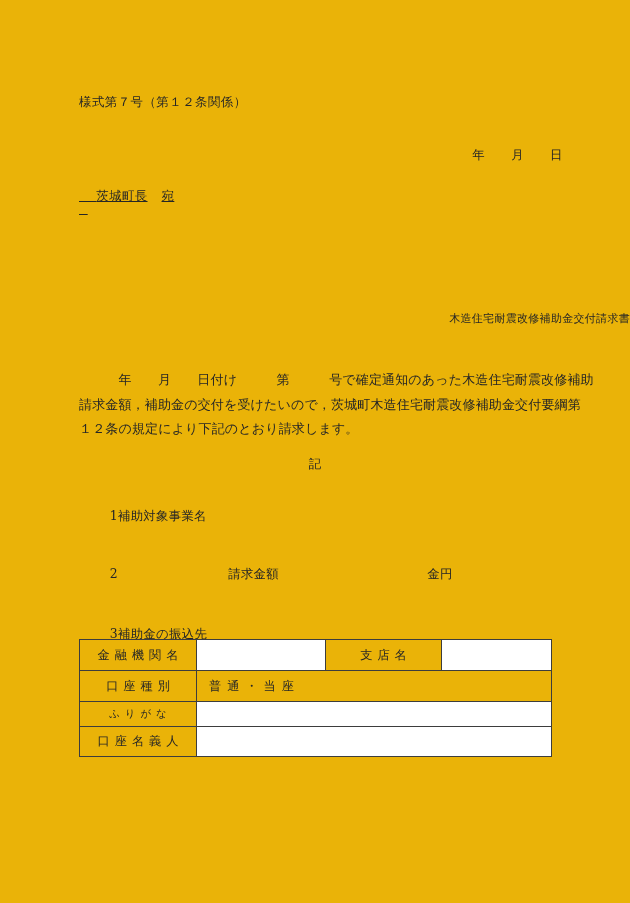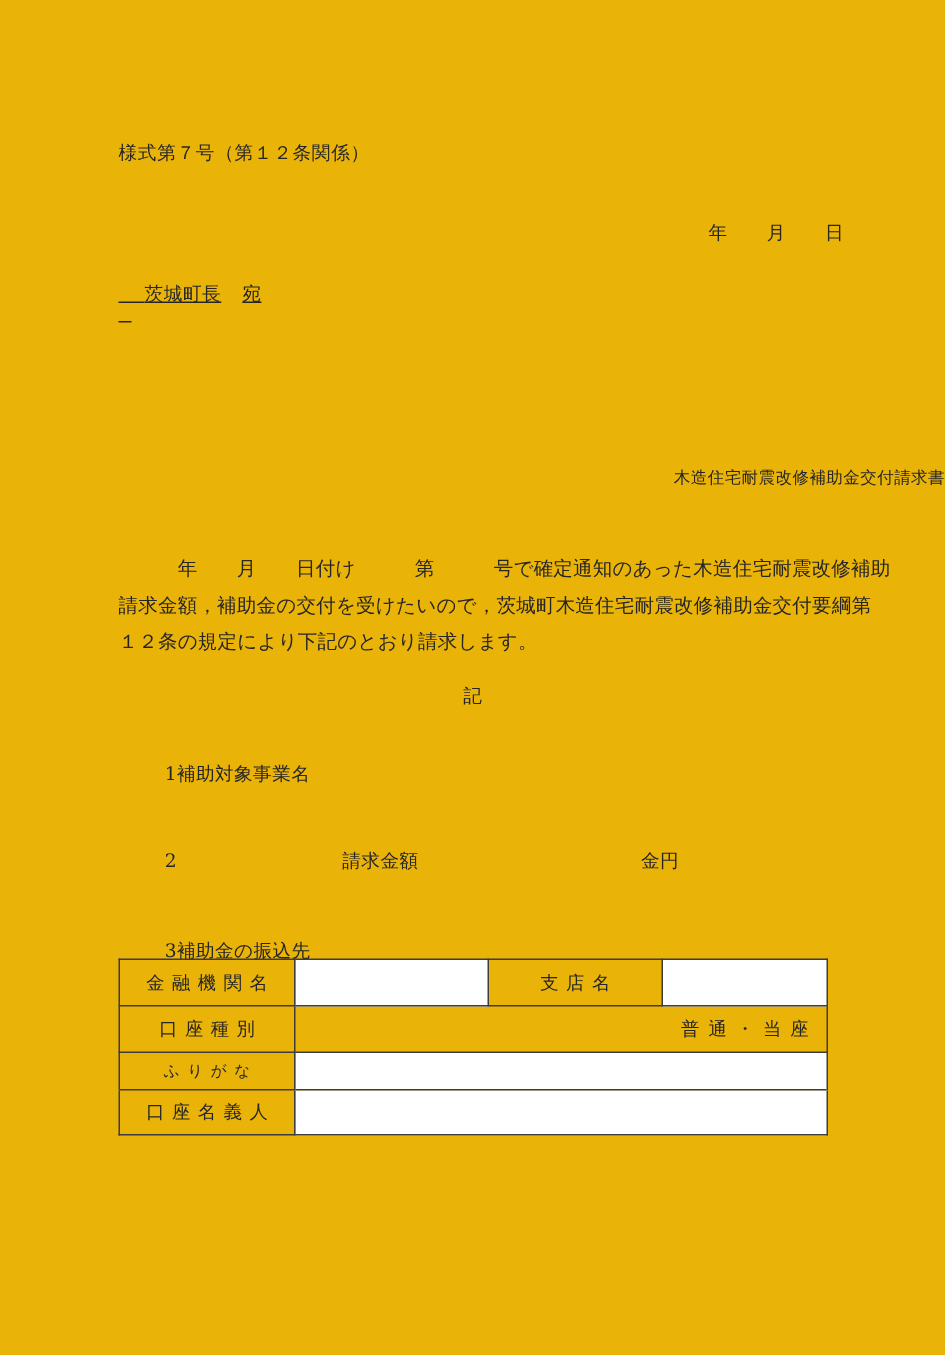--- a/index.html
+++ b/index.html
@@ -168,21 +168,21 @@
     margin-top: 48px;
   }
   .bank-table td.lbl-sm {
     text-align: center;
     letter-spacing: 5px;
     text-indent: 5px;
     font-size: 10.4px;
     margin-top: 32px;
   }
   .bank-table td.val {
-    text-align: right;
+    text-align: left;
     letter-spacing: 6px;
     text-indent: 6px;
     margin-top: 21px;
   }
   .bank-table td.blank {
     background: #ffffff;
   }
   .col-lbl { width: 117px; }
   .col-v1  { width: 129px; }
   .col-lbl2{ width: 116px; }

